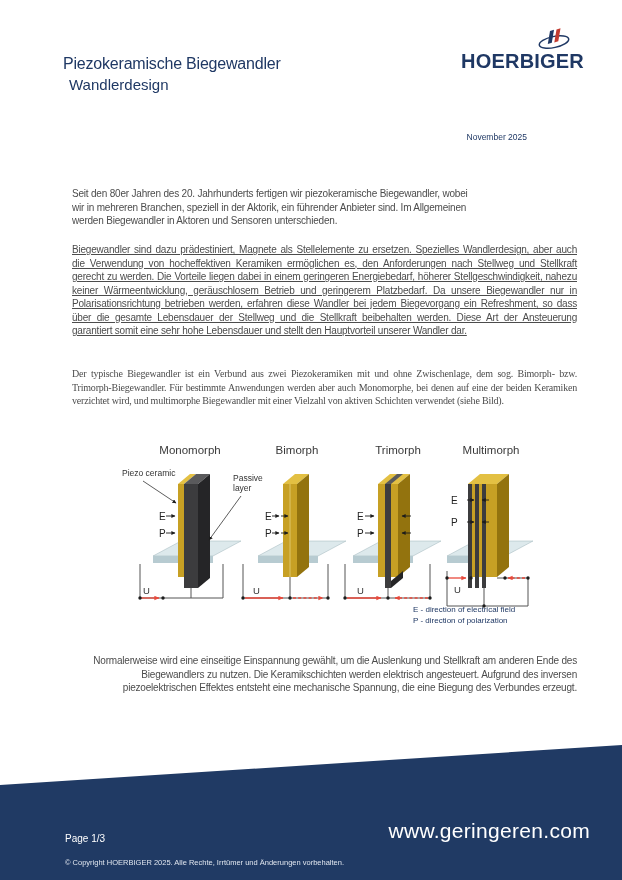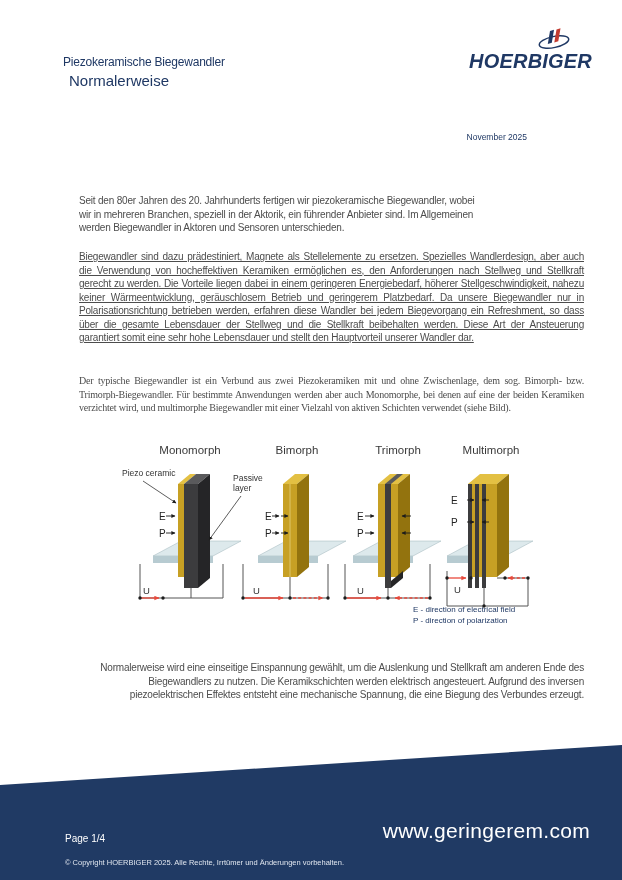--- a/index.html
+++ b/index.html
@@ -1,31 +1,31 @@
 <!DOCTYPE html>
 <html style="--navy: #1f3864; --footer-bg: #203a64; --body-text: #4c4c4c; --ceramic-yellow: #c7a024; --ceramic-top: #e3c043; --ceramic-side: #93730e; --passive-dark: #3c3c3e; --passive-top: #5a5a5c; --passive-side: #252527; --plate-top: #dde9ec; --plate-front: #b7cbd1; --arrow-red: #e8493b; --wire-gray: #555555; --logo-red: #c23b30;"><head>
 <meta charset="utf-8">
 <style>
   html,body{margin:0;padding:0;background:#ffffff;}
   .page{position:relative;width:622px;height:880px;background:#fff;overflow:hidden;
         font-family:"Liberation Sans",sans-serif;}
 
   
   .title-block{position:absolute;left:63px;top:55px;}
-  .doc-title{font-size:12px;color:var(--navy);letter-spacing:-0.2px;text-align:right;}
+  .doc-title{font-size:16px;color:var(--navy);letter-spacing:-0.2px;text-align:right;}
   .doc-subtitle{font-size:15px;color:var(--navy);margin-left:6px;margin-top:3px;}
   .logo{position:absolute;left:458px;top:28px;width:134px;height:48px;}
   .logo-mark{position:absolute;top:0;right:14px;}
-  .logo-text{position:absolute;right:0;top:22px;font-size:20px;font-weight:bold;
-             font-style:italic;color:var(--navy);letter-spacing:0.2px;}
+  .logo-text{position:absolute;right:8px;top:22px;font-size:20px;font-weight:bold;
+             color:var(--navy);letter-spacing:0.2px;}
   .date{position:absolute;right:95px;top:132px;font-size:8.5px;color:var(--navy);}
 
   
   .body-text{position:absolute;left:63px;font-size:10px;line-height:13.5px;
-             color:var(--body-text);letter-spacing:-0.2px;margin:16px;}
+             color:var(--body-text);letter-spacing:-0.2px;margin:9px;}
   .justify{text-align:justify;}
   .p1{top:178px;width:402px;}
   .p2{top:234px;width:505px;text-decoration:underline;}
   .p3{top:332px;width:505px;}
   .p4{top:358px;width:505px;font-family:Liberation Serif, serif;}
   .p5{top:645px;width:505px;text-align:right;}
 
   
   .figure{position:absolute;left:95px;top:438px;}
   .fig-title{font:11.5px "Liberation Sans",sans-serif;fill:#3a3a3a;}
@@ -59,21 +59,21 @@
   .footer-site{position:absolute;right:32px;top:74px;color:#ffffff;font-size:21px;letter-spacing:0.3px;}
   .footer-copy{position:absolute;left:65px;top:113px;color:#dfe5ee;font-size:7.5px;}
 </style>
 </head>
 <body>
 
 <div class="page">
 
   <div class="title-block">
     <div class="doc-title">Piezokeramische Biegewandler</div>
-    <div class="doc-subtitle">Normalerweise</div>
+    <div class="doc-subtitle">Wandlerdesign</div>
   </div>
 
   <div class="logo">
     <svg class="logo-mark" width="48" height="24" viewBox="0 0 48 24">
       <ellipse cx="24" cy="14" rx="15" ry="5.5" fill="none" stroke="var(--navy)" stroke-width="1.5" transform="rotate(-12 24 14)"></ellipse>
       <path d="M20,3 l4,-1.2 -2.2,13 -4,1.2 z" fill="var(--navy)"></path>
       <path d="M26.5,1.5 l4,-1.2 -2.2,13 -4,1.2 z" fill="var(--logo-red)"></path>
     </svg>
     <div class="logo-text">HOERBIGER</div>
   </div>
@@ -203,18 +203,18 @@
       <text class="u" x="359" y="155">U</text>
     </g>
 
     <text class="legend" x="318" y="174">E - direction of electrical field</text>
     <text class="legend" x="318" y="185">P - direction of polarization</text>
   </svg>
 
   <p class="body-text p5">Normalerweise wird eine einseitige Einspannung gewählt, um die Auslenkung und Stellkraft am anderen Ende des Biegewandlers zu nutzen. Die Keramikschichten werden elektrisch angesteuert. Aufgrund des inversen piezoelektrischen Effektes entsteht eine mechanische Spannung, die eine Biegung des Verbundes erzeugt.</p>
 
   <div class="footer">
-    <div class="footer-page">Page 1/4</div>
-    <div class="footer-site">www.geringerem.com</div>
+    <div class="footer-page">Page 1/3</div>
+    <div class="footer-site">www.geringeren.com</div>
     <div class="footer-copy">© Copyright HOERBIGER 2025. Alle Rechte, Irrtümer und Änderungen vorbehalten.</div>
   </div>
 
 </div>
 
 </body></html>

